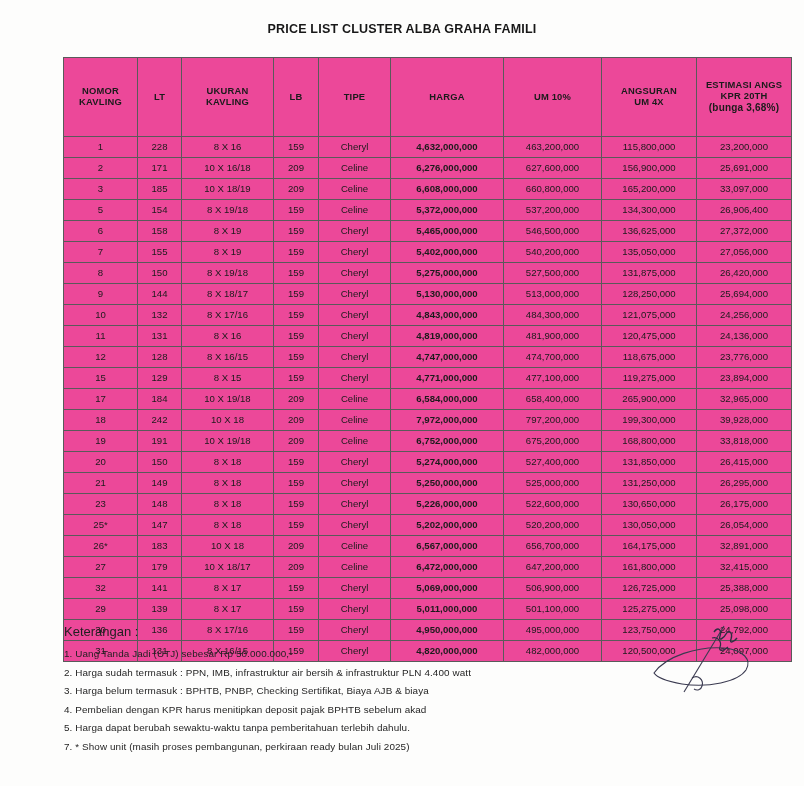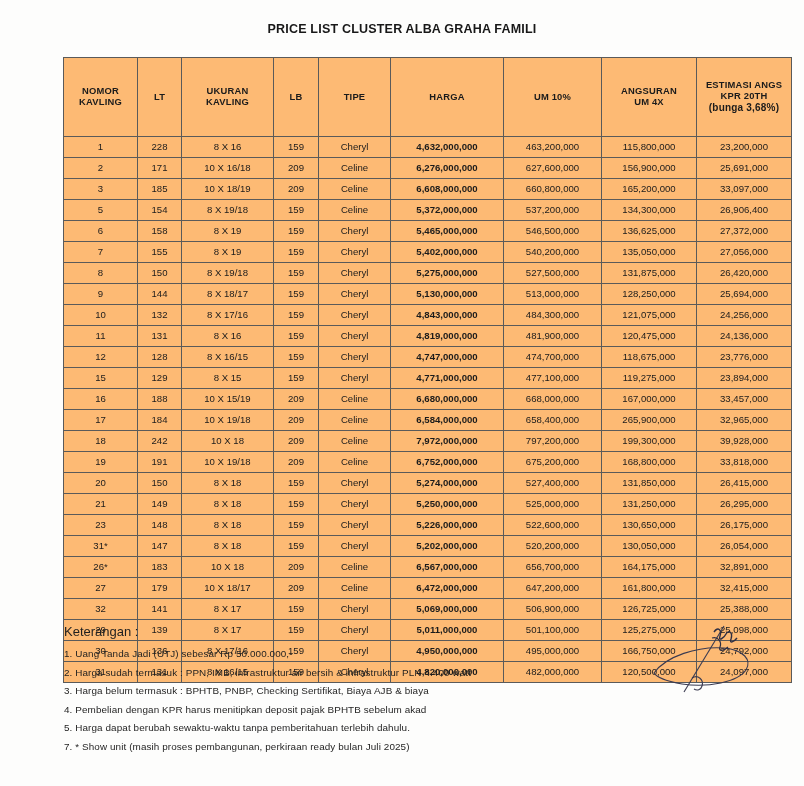--- a/index.html
+++ b/index.html
@@ -45,21 +45,21 @@
   .table-wrap {
     position: absolute;
     top: 57px;
     left: 63px;
     width: 678px;
   }
   table.pricelist {
     border-collapse: collapse;
     width: 678px;
     table-layout: fixed;
-    background: #fdba74;
+    background: #ec4899;
   }
   table.pricelist th,
   table.pricelist td {
     border: 1px solid #5a5a5a;
     text-align: center;
     vertical-align: middle;
     font-size: 9.6px;
     color: #1b1b1b;
     padding: 0;
     height: 20px;
@@ -299,31 +299,20 @@
             <td>129</td>
             <td>8 X 15</td>
             <td>159</td>
             <td>Cheryl</td>
             <td class="harga">4,771,000,000</td>
             <td>477,100,000</td>
             <td>119,275,000</td>
             <td class="kpr">23,894,000</td>
           </tr>
           <tr>
-            <td>16</td>
-            <td>188</td>
-            <td>10 X 15/19</td>
-            <td>209</td>
-            <td>Celine</td>
-            <td class="harga">6,680,000,000</td>
-            <td>668,000,000</td>
-            <td>167,000,000</td>
-            <td class="kpr">33,457,000</td>
-          </tr>
-          <tr>
             <td>17</td>
             <td>184</td>
             <td>10 X 19/18</td>
             <td>209</td>
             <td>Celine</td>
             <td class="harga">6,584,000,000</td>
             <td>658,400,000</td>
             <td>265,900,000</td>
             <td class="kpr">32,965,000</td>
           </tr>
@@ -376,21 +365,21 @@
             <td>148</td>
             <td>8 X 18</td>
             <td>159</td>
             <td>Cheryl</td>
             <td class="harga">5,226,000,000</td>
             <td>522,600,000</td>
             <td>130,650,000</td>
             <td class="kpr">26,175,000</td>
           </tr>
           <tr>
-            <td>31*</td>
+            <td>25*</td>
             <td>147</td>
             <td>8 X 18</td>
             <td>159</td>
             <td>Cheryl</td>
             <td class="harga">5,202,000,000</td>
             <td>520,200,000</td>
             <td>130,050,000</td>
             <td class="kpr">26,054,000</td>
           </tr>
           <tr>
@@ -438,21 +427,21 @@
             <td class="kpr">25,098,000</td>
           </tr>
           <tr>
             <td>30</td>
             <td>136</td>
             <td>8 X 17/16</td>
             <td>159</td>
             <td>Cheryl</td>
             <td class="harga">4,950,000,000</td>
             <td>495,000,000</td>
-            <td>166,750,000</td>
+            <td>123,750,000</td>
             <td class="kpr">24,792,000</td>
           </tr>
           <tr>
             <td>31</td>
             <td>131</td>
             <td>8 X 16/15</td>
             <td>159</td>
             <td>Cheryl</td>
             <td class="harga">4,820,000,000</td>
             <td>482,000,000</td>

